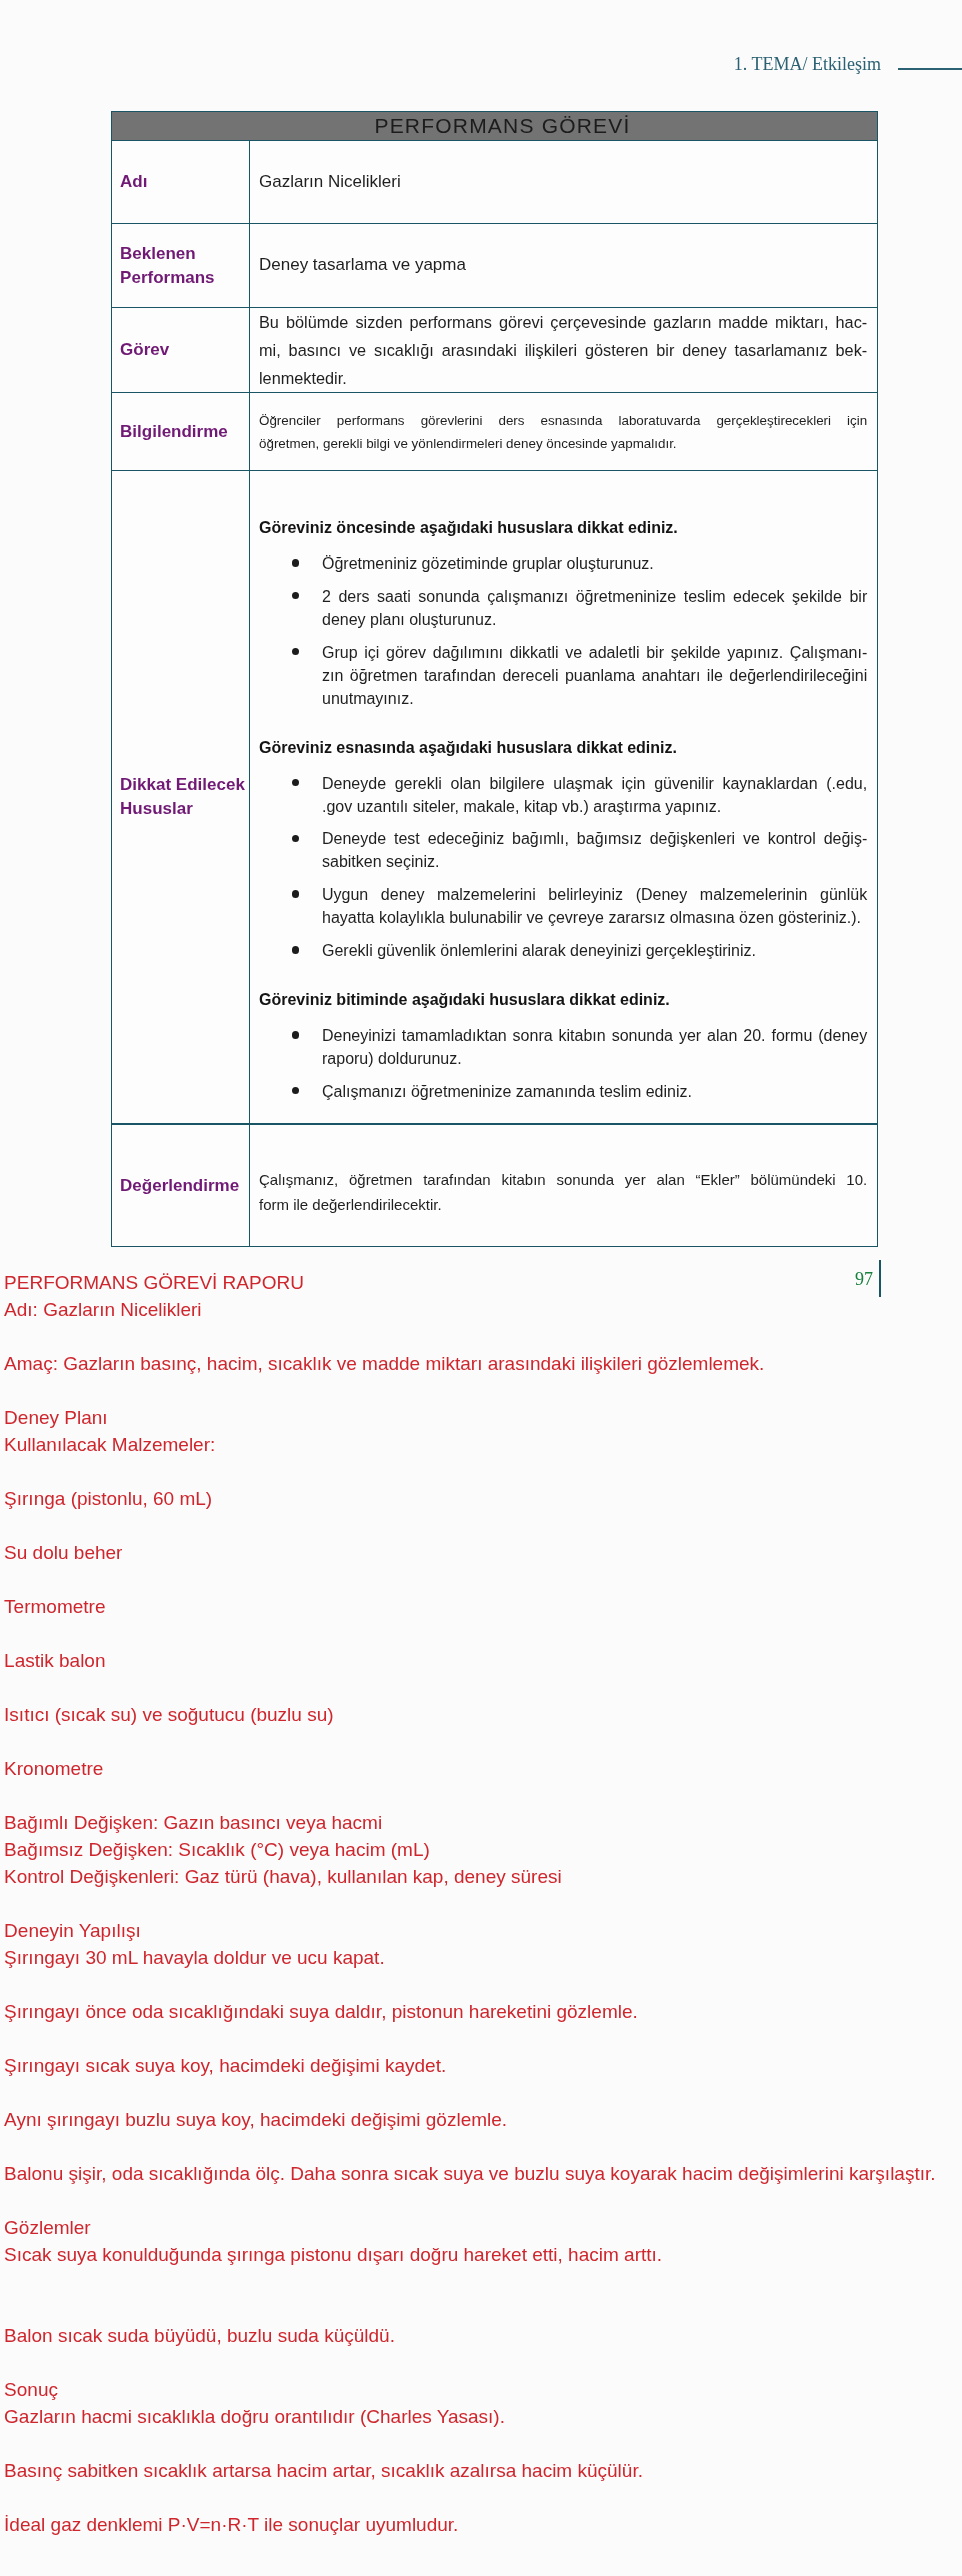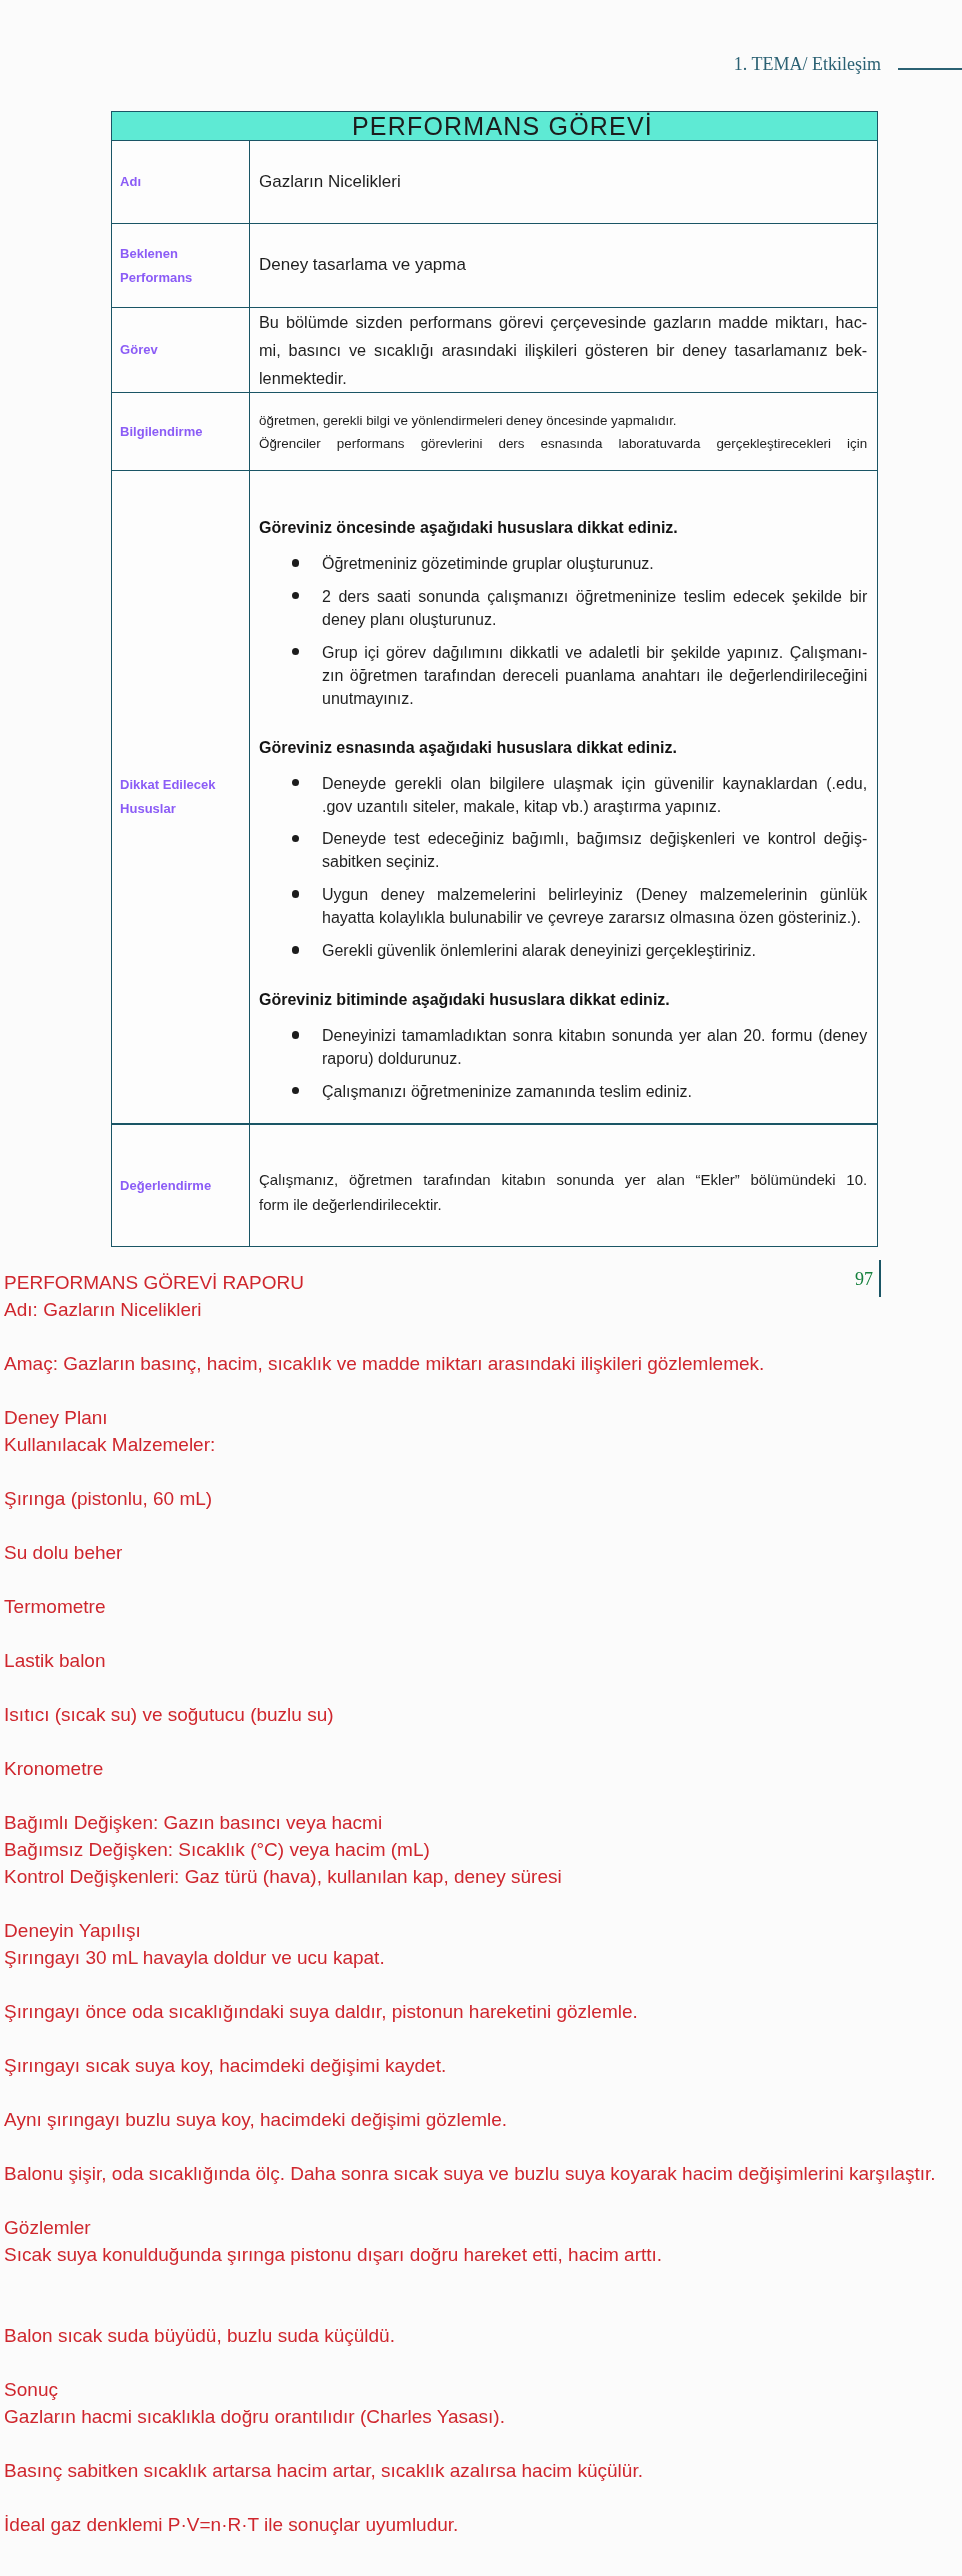--- a/index.html
+++ b/index.html
@@ -15,31 +15,31 @@
     white-space:nowrap;
   }
   .tema-rule{position:absolute;top:68px;left:898px;width:65px;height:1.6px;background:#2b6173}
 
   
   .task-table{
     position:absolute;left:111px;top:111px;width:767px;
     border:1.2px solid #1a5565;box-sizing:border-box;background:#fdfdfd;
   }
   .t-header{
-    height:28px;background:#5eead4;
+    height:28px;background:#737373;
     display:flex;align-items:center;justify-content:center;
-    font-size:25px;letter-spacing:1.2px;color:#1c1c1c;font-weight:500;padding-left:16px;
+    font-size:21px;letter-spacing:1.2px;color:#1c1c1c;font-weight:500;padding-left:16px;
   }
   .t-row{display:flex;border-top:1.2px solid #1a5565}
   .t-row.thick{border-top:2.4px solid #1a5565}
   .t-label{
     width:138px;box-sizing:border-box;flex:0 0 138px;
     padding:0 4.1px 0 8.1px;border-right:1.2px solid #1a5565;
     display:flex;align-items:center;
-    font-weight:bold;font-size:13px;line-height:23.6px;color:#8b5cf6;
+    font-weight:bold;font-size:17px;line-height:23.6px;color:#701a75;
   }
   .t-cell{
     flex:1;box-sizing:border-box;min-width:0;
     padding:0 9.8px 0 9px;
     display:flex;flex-direction:column;justify-content:center;
   }
   .r-adi{height:82px}  .r-adi .t-cell{font-size:17px;line-height:24.4px}
   .r-bek{height:83px}  .r-bek .t-cell{font-size:17px;line-height:24.4px}
   .r-gor{height:84px}  .r-gor .t-cell{font-size:16.3px;line-height:28px}
   .r-bil{height:77px}   .r-bil .t-cell{font-size:13.4px;line-height:23px}
@@ -99,22 +99,22 @@
     <div class="t-cell">
         <div class="tl jst">Bu bölümde sizden performans görevi çerçevesinde gazların madde miktarı, hac-</div>
         <div class="tl jst">mi, basıncı ve sıcaklığı arasındaki ilişkileri gösteren bir deney tasarlamanız bek-</div>
         <div class="tl">lenmektedir.</div>
       </div>
   </div>
 
   <div class="t-row r-bil">
     <div class="t-label">Bilgilendirme</div>
     <div class="t-cell">
+        <div class="tl jst">Öğrenciler performans görevlerini ders esnasında laboratuvarda gerçekleştirecekleri için</div>
         <div class="tl">öğretmen, gerekli bilgi ve yönlendirmeleri deney öncesinde yapmalıdır.</div>
-        <div class="tl jst">Öğrenciler performans görevlerini ders esnasında laboratuvarda gerçekleştirecekleri için</div>
       </div>
   </div>
 
   <div class="t-row r-dik">
     <div class="t-label">Dikkat Edilecek Hususlar</div>
     <div class="t-cell big">
         <div class="sec-h">Göreviniz öncesinde aşağıdaki hususlara dikkat ediniz.</div>
         <div class="bullet">
           <span class="dot"></span>
           <div class="bt">

